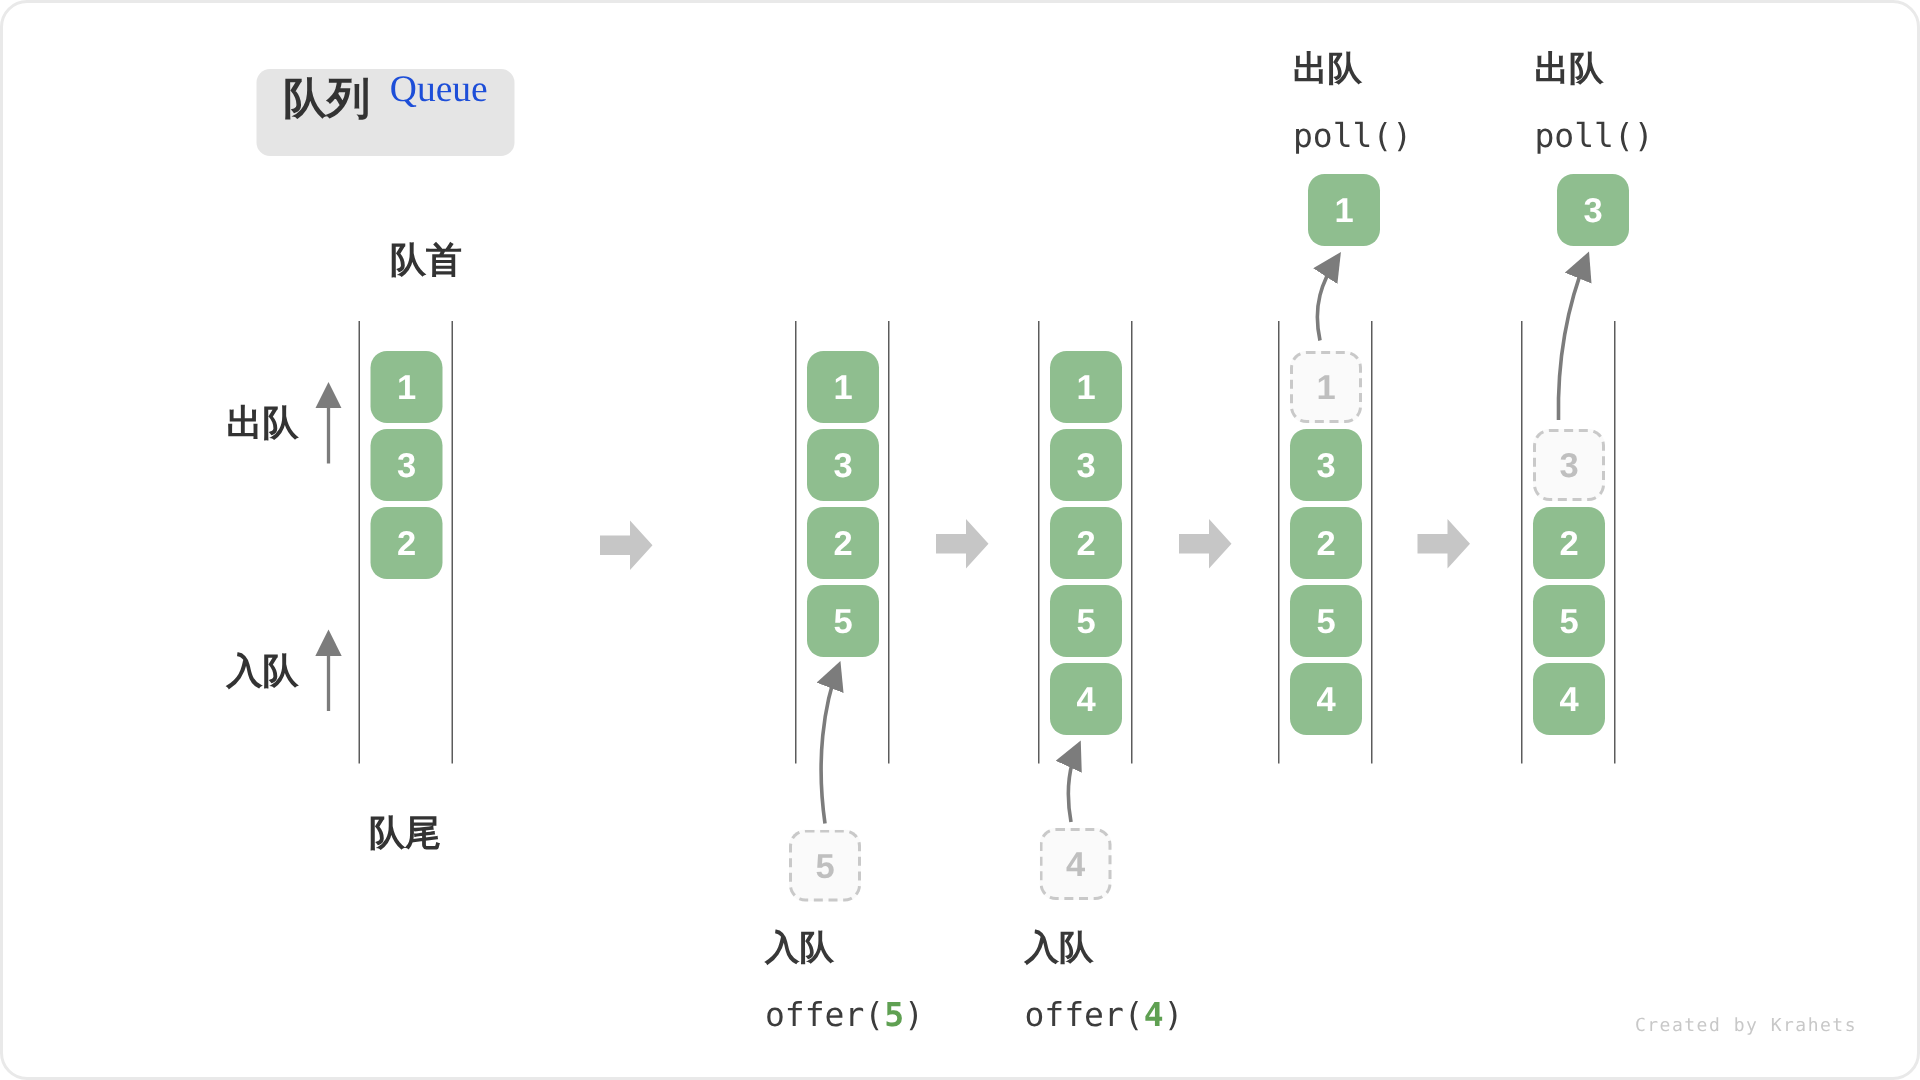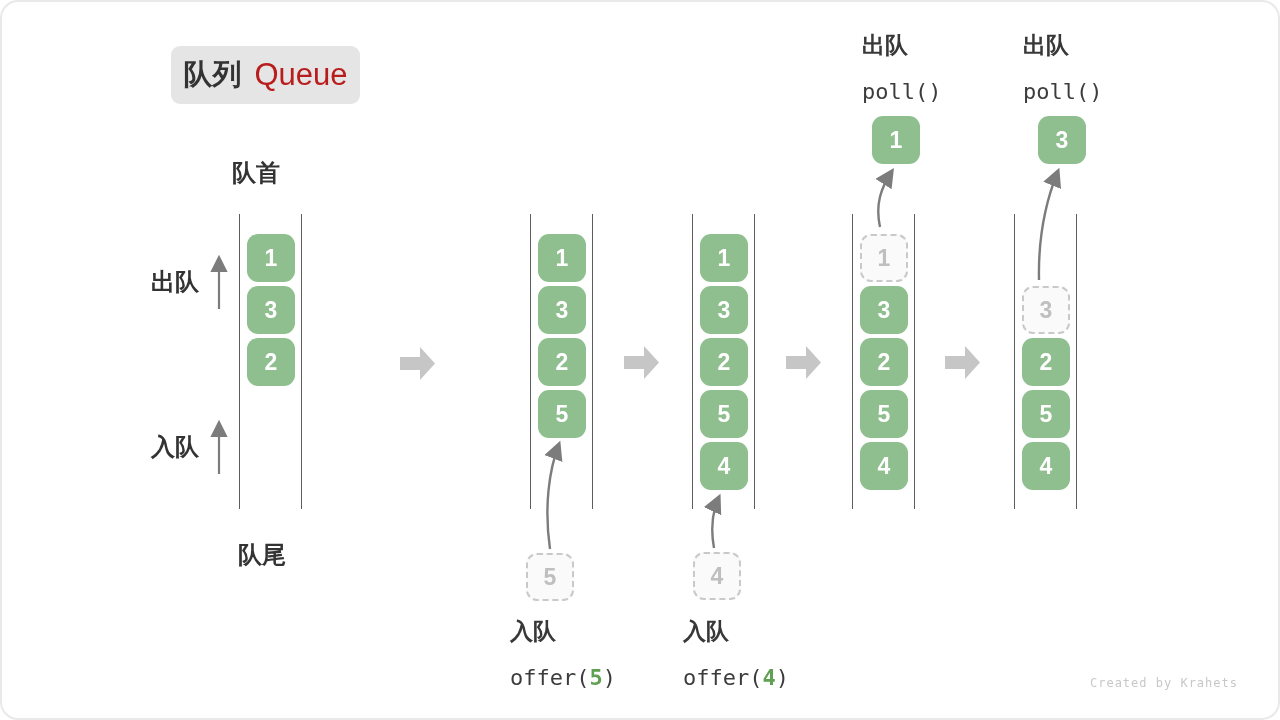--- a/index.html
+++ b/index.html
@@ -19,37 +19,37 @@
   
   .arrow-layer {
     position: absolute; left: 0; top: 0;
     width: 1280px; height: 720px;
     pointer-events: none;
   }
 
   
   .title-badge {
     position: absolute; left: 169px; top: 44px;
-    width: 189px; height: 58px;
+    width: 172px; height: 58px;
     background: #e5e5e5;
     border-radius: 9px;
-    display: flex; align-items: center; justify-content: center;
+    display: flex; justify-content: center;
     gap: 13px;
   }
   .title-zh { font-size: 29px; font-weight: bold; color: #333333; }
-  .title-en { font-family: Liberation Sans, sans-serif; font-size: 31px; color: #b91c1c; }
+  .title-en { font-family: Liberation Serif, serif; font-size: 25px; color: #1d4ed8; }
 
   
   .zh-label {
     position: absolute;
     font-size: 24px; font-weight: bold; color: #333333;
     white-space: nowrap;
   }
-  .lbl-front { left: 230px; top: 155px; width: 76px; text-align: left; }
-  .lbl-rear  { left: 222px; top: 537px; width: 76px; text-align: center; }
+  .lbl-front { left: 230px; top: 155px; width: 76px; text-align: right; }
+  .lbl-rear  { left: 244px; top: 537px; width: 76px; text-align: left; }
   .lbl-dequeue-side { left: 149px; top: 264px; }
   .lbl-enqueue-side { left: 149px; top: 429px; }
 
   
   .column {
     position: absolute; top: 212px;
     width: 63px; height: 295px;
     border-left: 1.5px solid #5c5c5c;
     border-right: 1.5px solid #5c5c5c;
   }

